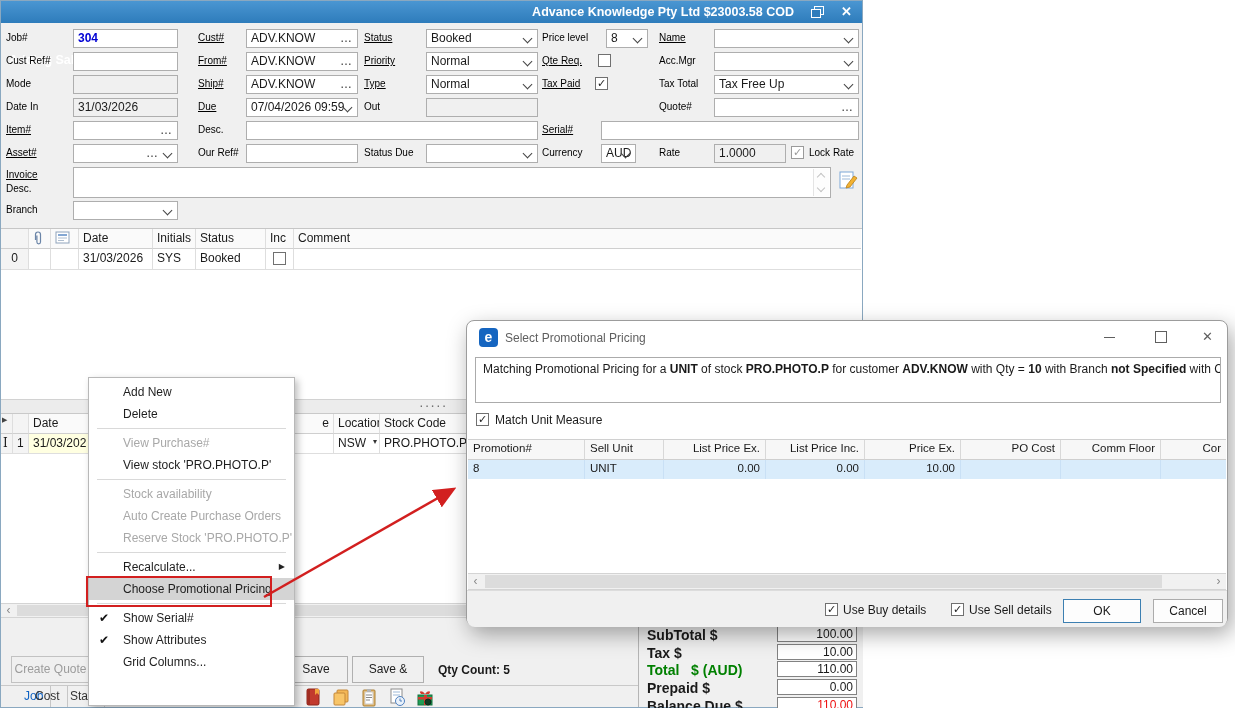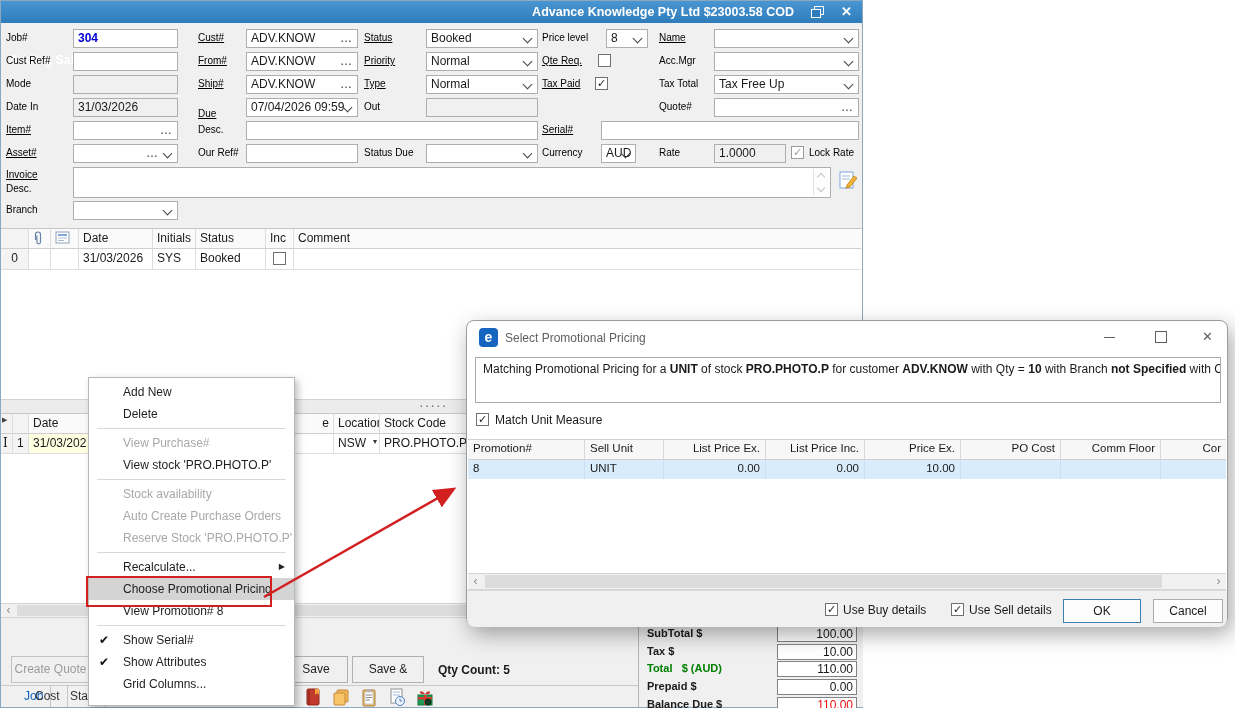--- a/index.html
+++ b/index.html
@@ -50,21 +50,21 @@
   
   .btn{position:absolute;height:27px;background:#f0f0f0;border:1px solid #b0b0b0;box-sizing:border-box;
        text-align:center;font-size:12px;line-height:25px;color:#222;}
   .btn.disabled{color:#9c9c9c;border-color:#c2c2c2;}
   .tabsbar{position:absolute;left:0;top:684px;width:861px;height:22px;background:#f0f0f0;border-top:1px solid #c9c9c9;box-sizing:border-box;}
   .tab{position:absolute;top:0;height:21px;line-height:21px;padding:0 7px;border-right:1px solid #c6c6c6;color:#333;}
   .tab.active{color:var(--tab_active_blue,#0f62c3);}
   .ficon{position:absolute;top:687px;width:24px;height:19px;}
   
   .totals{position:absolute;left:637px;top:620px;width:224px;height:86px;background:#f0f0f0;border-left:1px solid #b5b5b5;}
-  .totLbl{position:absolute;left:8px;font-weight:bold;font-size:11px;white-space:pre;}
+  .totLbl{position:absolute;left:8px;font-weight:bold;font-size:14px;white-space:pre;}
   .totBox{position:absolute;left:138px;width:80px;height:16px;background:#fff;border:1px solid #828282;box-sizing:border-box;
           text-align:right;padding:0 3px;font-size:12px;line-height:14px;}
   
   .menu{position:absolute;left:88px;top:377px;width:207px;height:329px;background:#fff;border:1px solid #b8b8b8;
         box-shadow:3px 3px 7px rgba(0,0,0,.25);z-index:50;box-sizing:border-box;padding-top:3px;}
   .mitem{position:relative;height:22px;line-height:22px;padding-left:34px;font-size:12px;color:#1e1e1e;white-space:nowrap;}
   .mitem.dis{color:#a8a8a8;}
   .mitem.hl{background:#d4d4d4;}
   .mitem .mk{position:absolute;left:10px;top:0;font-size:12px;color:#111;}
   .mitem .sub{position:absolute;right:9px;top:0;font-size:8px;color:#222;}
@@ -118,21 +118,21 @@
     <span class="lbl" style="left:5px;top:100px;">Date In</span>
     <span class="lbl ul" style="left:5px;top:123px;">Item#</span>
     <span class="lbl ul" style="left:5px;top:146px;">Asset#</span>
     <span class="lbl ul" style="left:5px;top:168px;">Invoice</span>
     <span class="lbl" style="left:5px;top:182px;">Desc.</span>
     <span class="lbl" style="left:5px;top:203px;">Branch</span>
 
     <span class="lbl ul" style="left:197px;top:31px;">Cust#</span>
     <span class="lbl ul" style="left:197px;top:54px;">From#</span>
     <span class="lbl ul" style="left:197px;top:77px;">Ship#</span>
-    <span class="lbl ul" style="left:197px;top:107px;">Due</span>
+    <span class="lbl ul" style="left:197px;top:100px;">Due</span>
     <span class="lbl" style="left:197px;top:123px;">Desc.</span>
     <span class="lbl" style="left:197px;top:146px;">Our Ref#</span>
 
     <span class="lbl ul" style="left:363px;top:31px;">Status</span>
     <span class="lbl ul" style="left:363px;top:54px;">Priority</span>
     <span class="lbl ul" style="left:363px;top:77px;">Type</span>
     <span class="lbl" style="left:363px;top:100px;">Out</span>
     <span class="lbl" style="left:363px;top:146px;">Status Due</span>
 
     <span class="lbl" style="left:541px;top:31px;">Price level</span>
@@ -380,21 +380,20 @@
     <div class="msep"></div>
     <div class="mitem dis">Stock availability</div>
     <div class="mitem dis">Auto Create Purchase Orders</div>
     <div class="mitem dis">Reserve Stock 'PRO.PHOTO.P'</div>
     <div class="msep"></div>
     <div class="mitem">
       <span>Recalculate...</span>
       <span class="sub">▶</span>
     </div>
     <div class="mitem hl">Choose Promotional Pricing</div>
-    <div class="mitem">View Promotion# 8</div>
     <div class="msep"></div>
     <div class="mitem">
       <span class="mk">✔</span>
       <span>Show Serial#</span>
     </div>
     <div class="mitem">
       <span class="mk">✔</span>
       <span>Show Attributes</span>
     </div>
     <div class="mitem">Grid Columns...</div>

